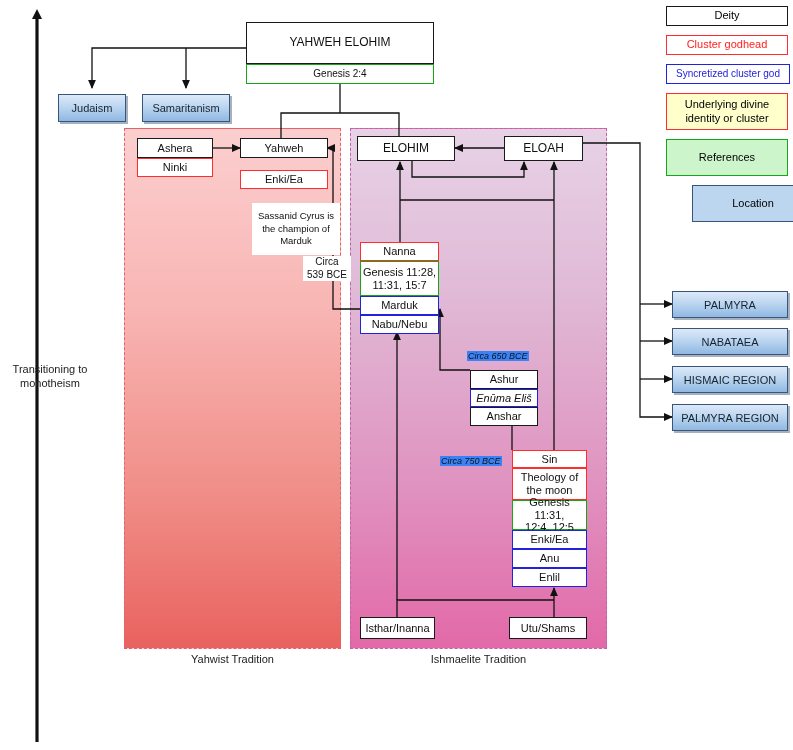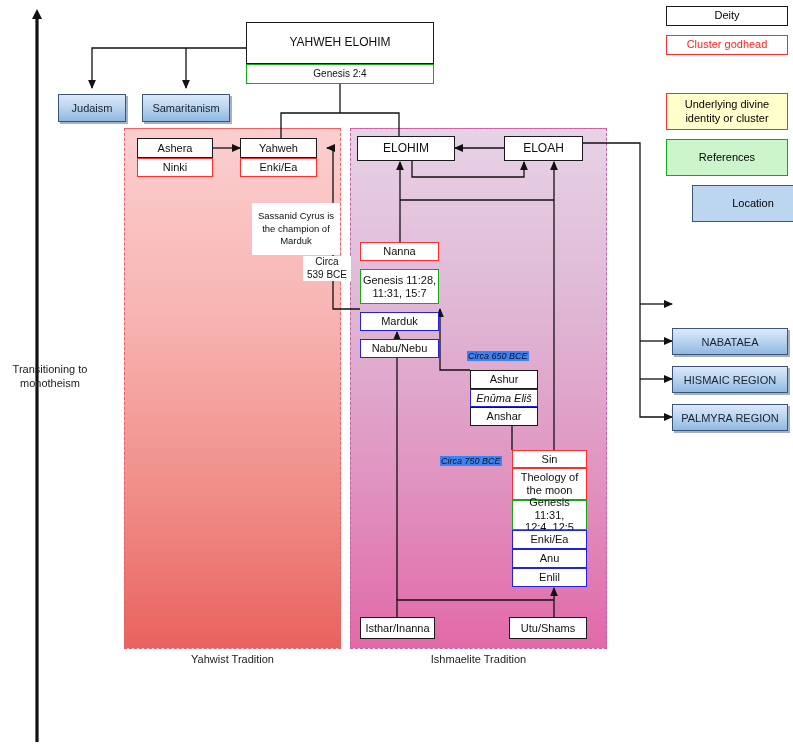--- a/index.html
+++ b/index.html
@@ -137,40 +137,40 @@
   </div>
 
   <div class="locbox" style="left:58px;top:94px;width:68px;height:28px;">Judaism</div>
   <div class="locbox" style="left:142px;top:94px;width:88px;height:28px;">Samaritanism</div>
 
   <div class="stack" style="left:137px;top:138px;width:76px;">
     <div class="row r-black" style="height:20px;">Ashera</div>
     <div class="row r-redyel" style="height:19px;">Ninki</div>
   </div>
 
-  <div class="stack" style="left:240px;top:138px;width:77px;">
+  <div class="stack" style="left:240px;top:138px;width:88px;gap:12px;">
     <div class="row r-black" style="height:20px;">Yahweh</div>
     <div class="row r-redyel" style="height:19px;">Enki/Ea</div>
   </div>
 
   <div class="note" style="left:252px;top:203px;width:88px;height:52px;flex-direction:column;">
     <div>Sassanid Cyrus is</div>
     <div>the champion of</div>
     <div>Marduk</div>
   </div>
 
   <div class="tag2" style="left:303px;top:256px;width:48px;">
     <div>Circa</div>
     <div>539 BCE</div>
   </div>
 
   <div class="node" style="left:357px;top:136px;width:98px;height:25px;font-size:12px;">ELOHIM</div>
   <div class="node" style="left:504px;top:136px;width:79px;height:25px;font-size:12px;">ELOAH</div>
 
-  <div class="stack" style="left:360px;top:242px;width:79px;gap:8px;">
+  <div class="stack" style="left:360px;top:242px;width:79px;">
     <div class="row r-red" style="height:19px;">Nanna</div>
     <div class="row r-green" style="height:35px;flex-direction:column;">
       <div>Genesis 11:28,</div>
       <div>11:31, 15:7</div>
     </div>
     <div class="row r-blue" style="height:19px;">Marduk</div>
     <div class="row r-blue" style="height:19px;">Nabu/Nebu</div>
   </div>
 
   <div class="tag" style="left:467px;top:351px;">Circa 650 BCE</div>
@@ -192,26 +192,28 @@
       <div>12:4, 12:5</div>
     </div>
     <div class="row r-blue" style="height:19px;">Enki/Ea</div>
     <div class="row r-blue" style="height:19px;">Anu</div>
     <div class="row r-blue" style="height:19px;">Enlil</div>
   </div>
 
   <div class="node" style="left:360px;top:617px;width:75px;height:22px;">Isthar/Inanna</div>
   <div class="node" style="left:509px;top:617px;width:78px;height:22px;">Utu/Shams</div>
 
+  <div class="locbox" style="left:672px;top:291px;width:116px;height:27px;">PALMYRA</div>
   <div class="locbox" style="left:672px;top:328px;width:116px;height:27px;">NABATAEA</div>
   <div class="locbox" style="left:672px;top:366px;width:116px;height:27px;">HISMAIC REGION</div>
   <div class="locbox" style="left:672px;top:404px;width:116px;height:27px;">PALMYRA REGION</div>
 
   <div class="lg" style="left:666px;top:6px;width:122px;height:20px;border:1px solid #1a1a1a;">Deity</div>
   <div class="lg" style="left:666px;top:35px;width:122px;height:20px;border:1px solid #ff2d2d;color:#ff2020;">Cluster godhead</div>
+  <div class="lg" style="left:666px;top:64px;width:124px;height:20px;border:1px solid #2222dd;color:#2222dd;font-size:10px;">Syncretized cluster god</div>
   <div class="lg" style="left:666px;top:93px;width:122px;height:37px;border:1px solid #ff2d2d;background:#ffffcc;flex-direction:column;">
     <div>Underlying divine</div>
     <div>identity or cluster</div>
   </div>
   <div class="lg" style="left:666px;top:139px;width:122px;height:37px;border:1px solid #17a617;background:#ccf5cc;">References</div>
   <div class="lg" style="left:692px;top:185px;width:122px;height:37px;border:1px solid #3a557a;background:#bcd6f0;">Location</div>
 
 </div>
 
 </body></html>

